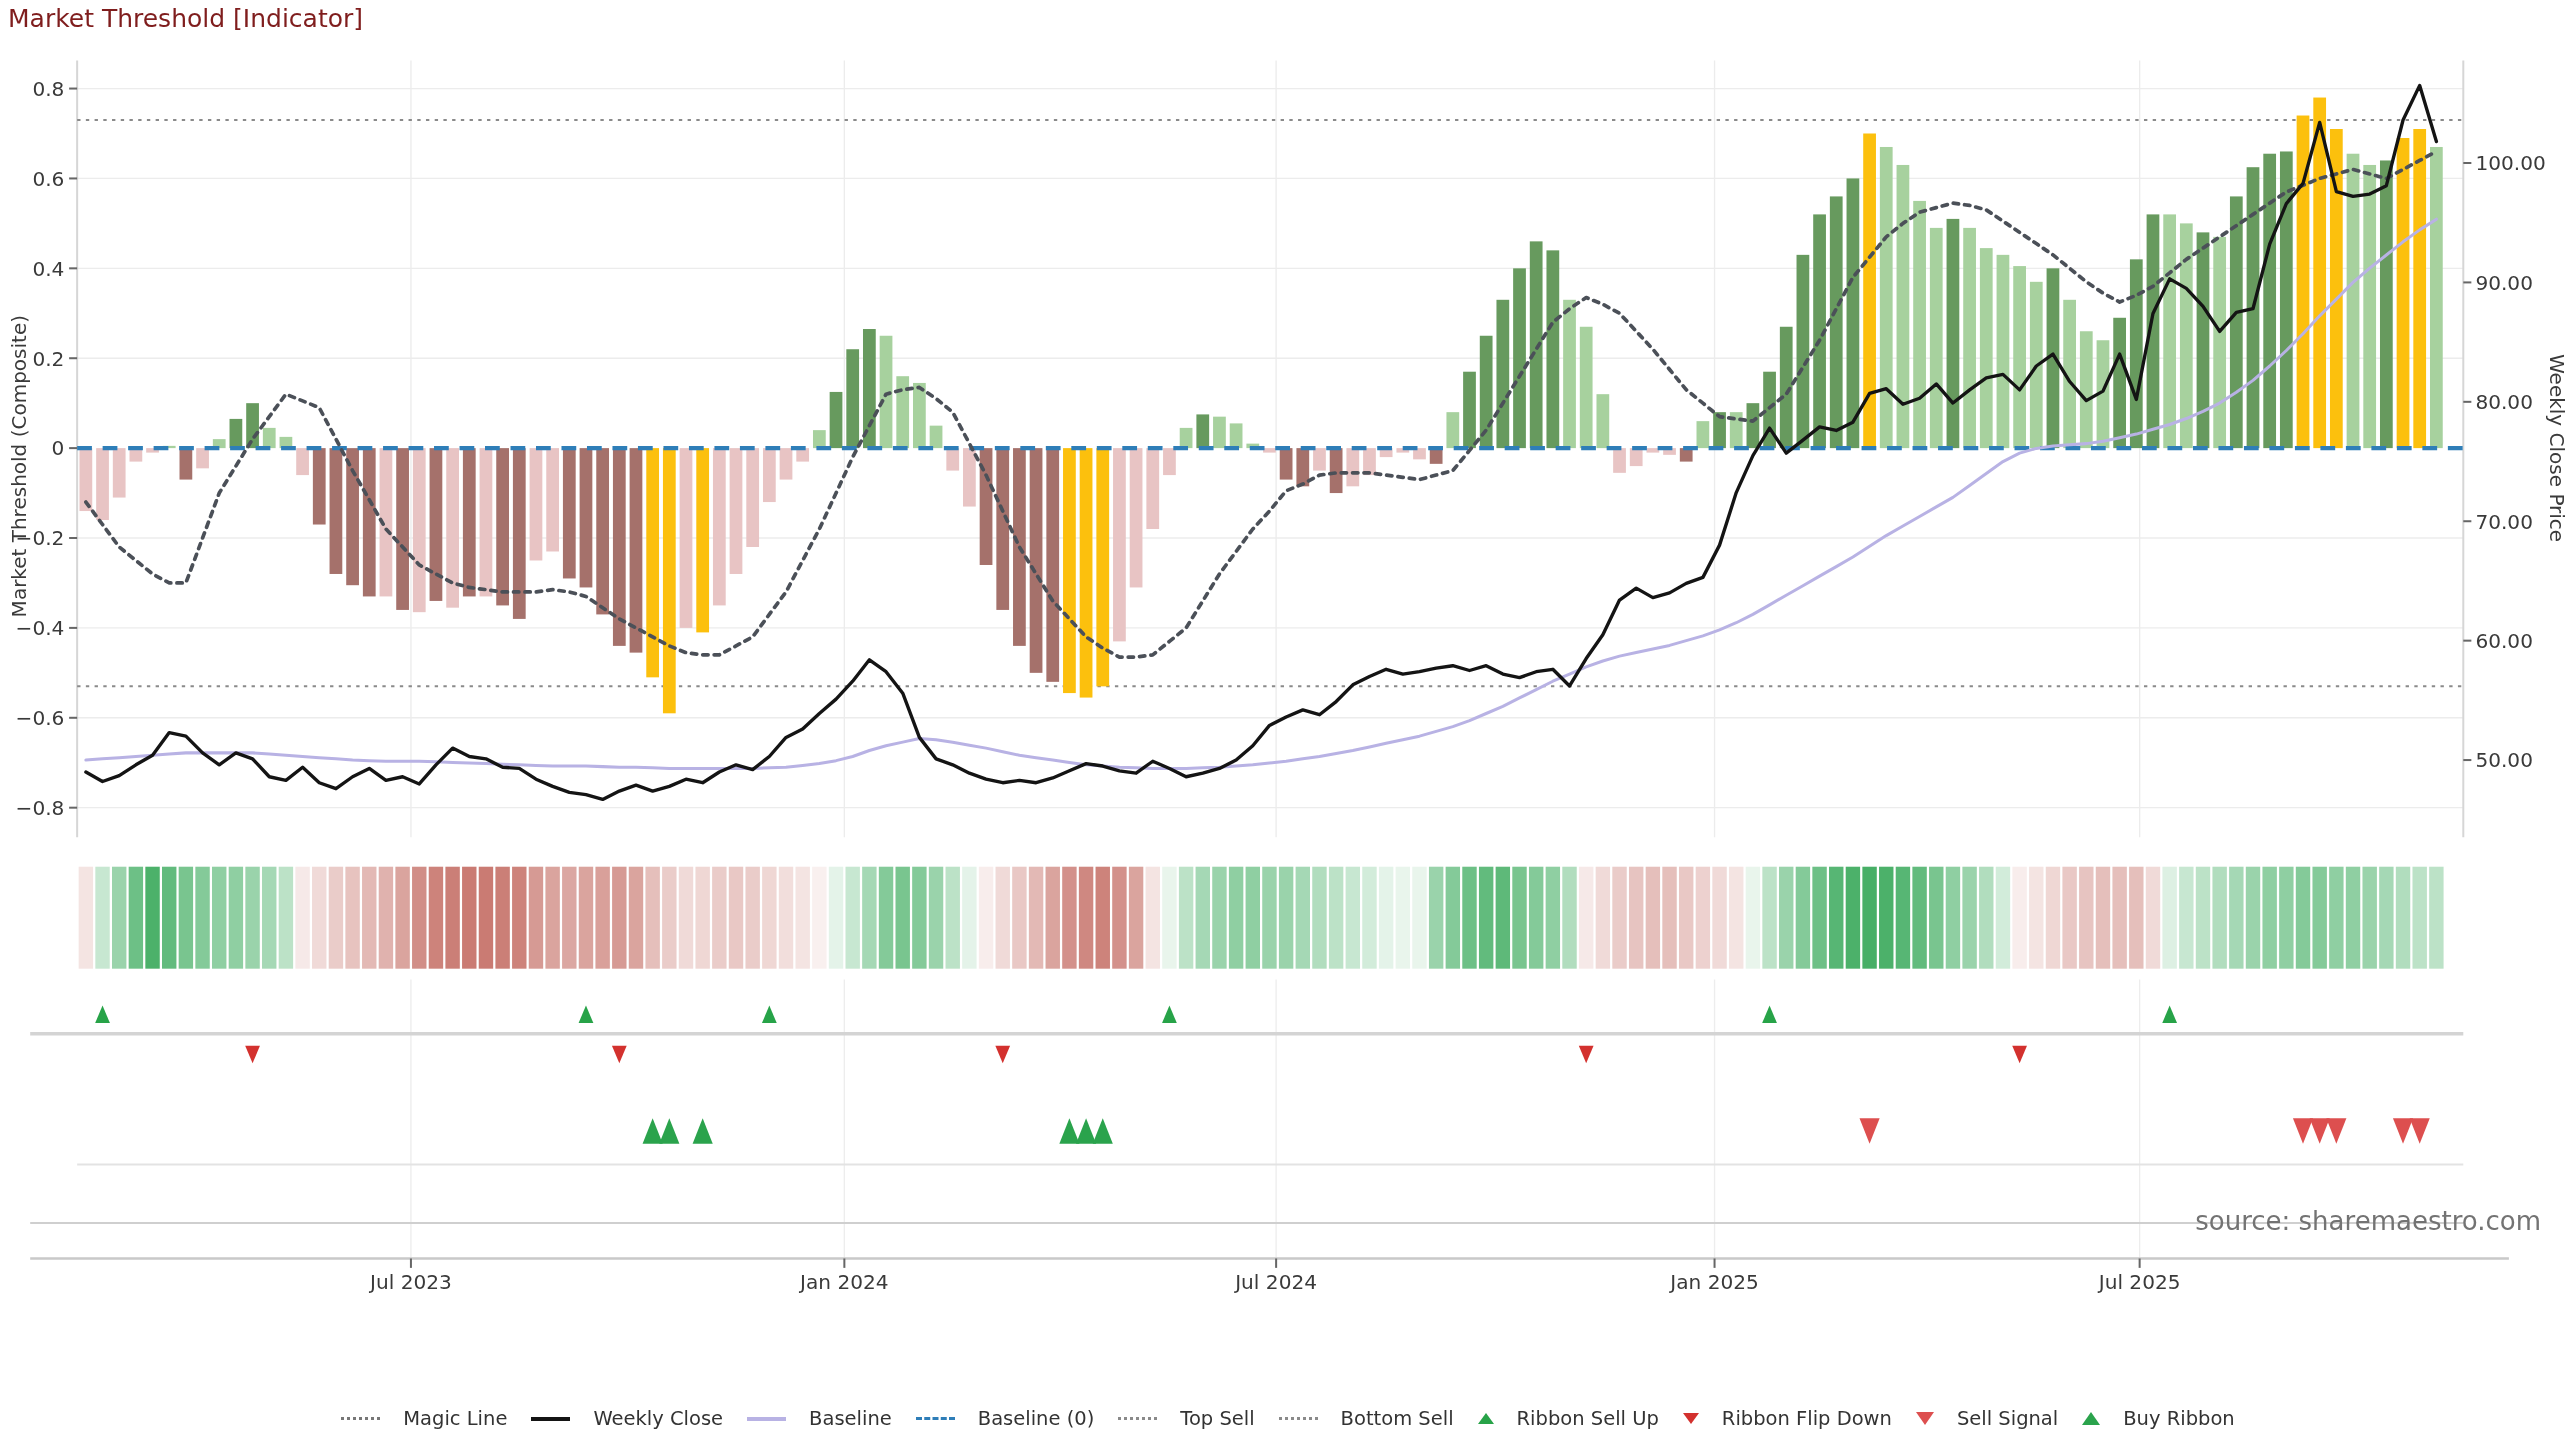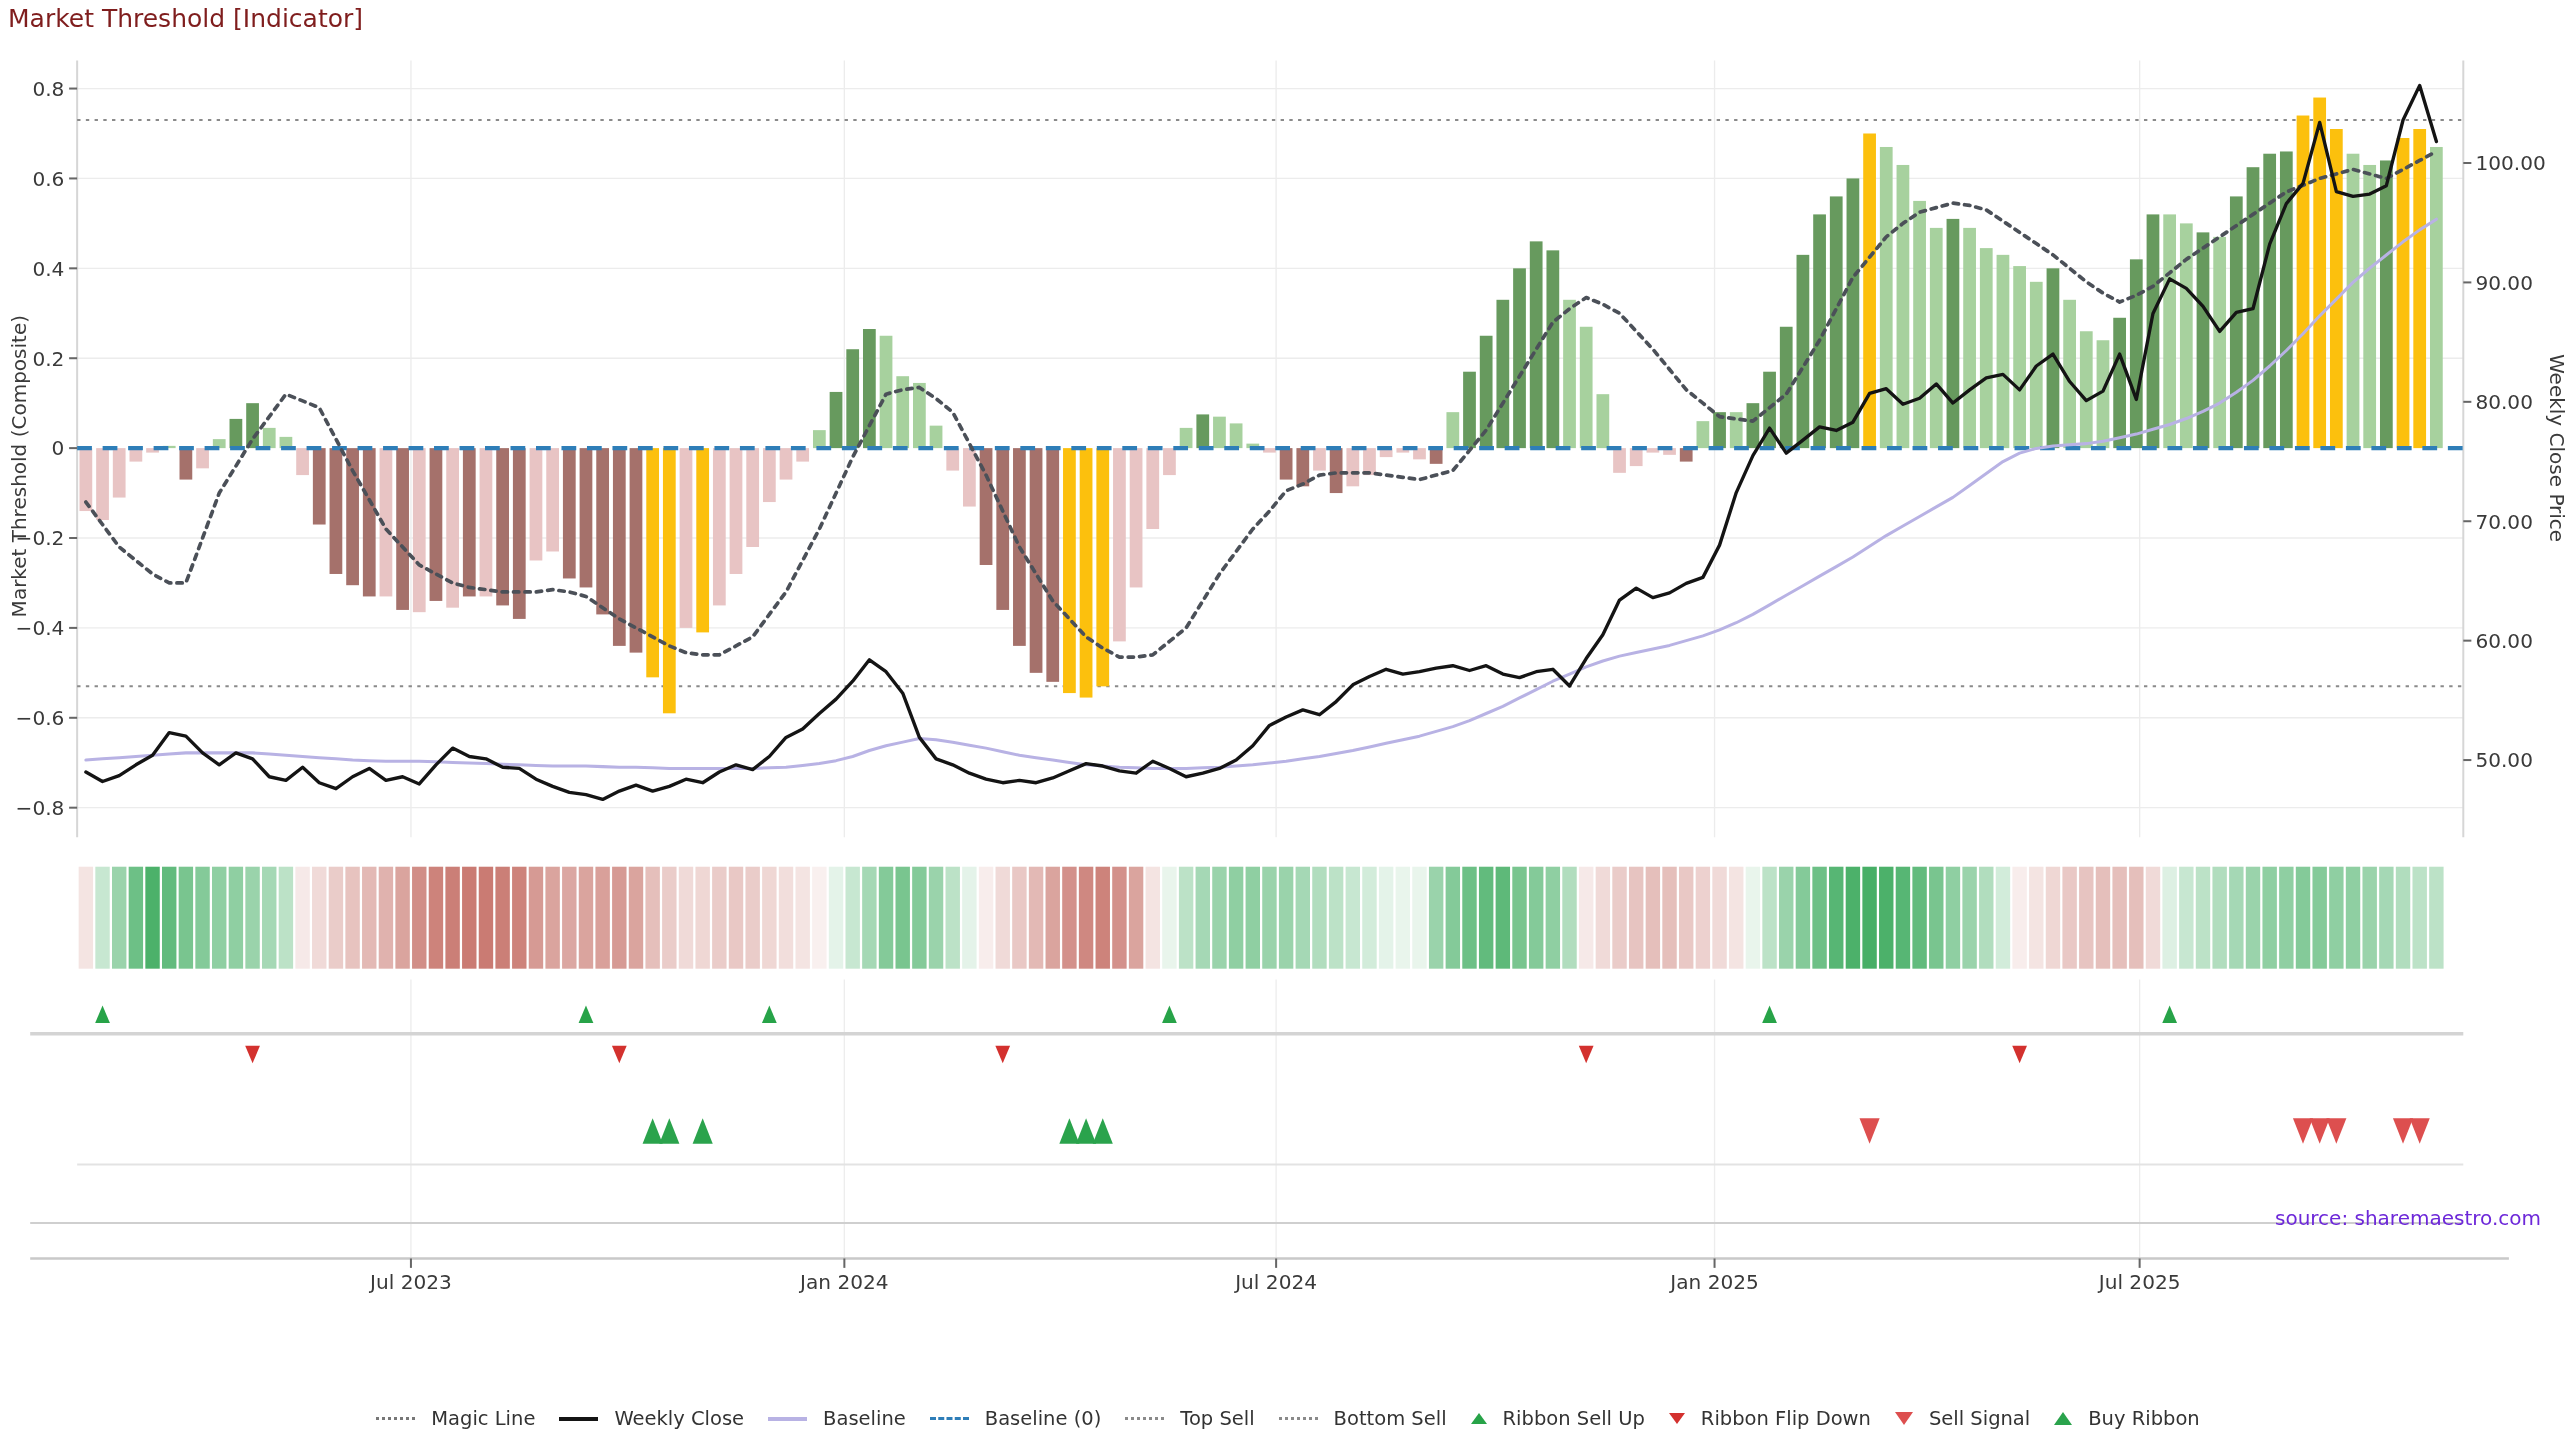--- a/index.html
+++ b/index.html
@@ -3,24 +3,24 @@
 <meta charset="utf-8">
 <style>
   html,body{margin:0;padding:0;background:#ffffff;}
   body{width:2576px;height:1449px;position:relative;overflow:hidden;
        font-family:"DejaVu Sans","Liberation Sans",sans-serif;color:#3a3a3a;}
   #page-title{position:absolute;left:8px;top:4px;font-size:25px;color:#7f1d1d;}
   #chart-svg{position:absolute;left:0;top:0;}
   .vlabel{position:absolute;font-size:20px;color:#3a3a3a;writing-mode:vertical-rl;}
   #left-axis-title{left:6.7px;top:315px;transform:rotate(180deg);}
   #right-axis-title{left:2545px;top:354px;}
-  #source-note{position:absolute;right:35px;top:1206px;font-size:20px;color:#6d28d9;}
+  #source-note{position:absolute;right:35px;top:1206px;font-size:26px;color:#737373;}
   #legend{position:absolute;left:0;top:1407px;width:2576px;display:flex;justify-content:center;
           align-items:center;gap:24px;font-size:19.5px;color:#333333;}
-  .legend-item{display:flex;align-items:center;gap:16px;}
+  .legend-item{display:flex;align-items:center;gap:23px;}
   .lm-line{display:inline-block;width:39px;height:0;}
   .tri{display:inline-block;width:0;height:0;}
 </style>
 </head>
 <body>
 
 <div id="page-title">Market Threshold [Indicator]</div>
 
 <svg id="chart-svg" width="2576" height="1449" viewBox="0 0 3840 2160">
     <line x1="115" y1="132" x2="3672" y2="132" stroke="#ececec" stroke-width="2"></line>

